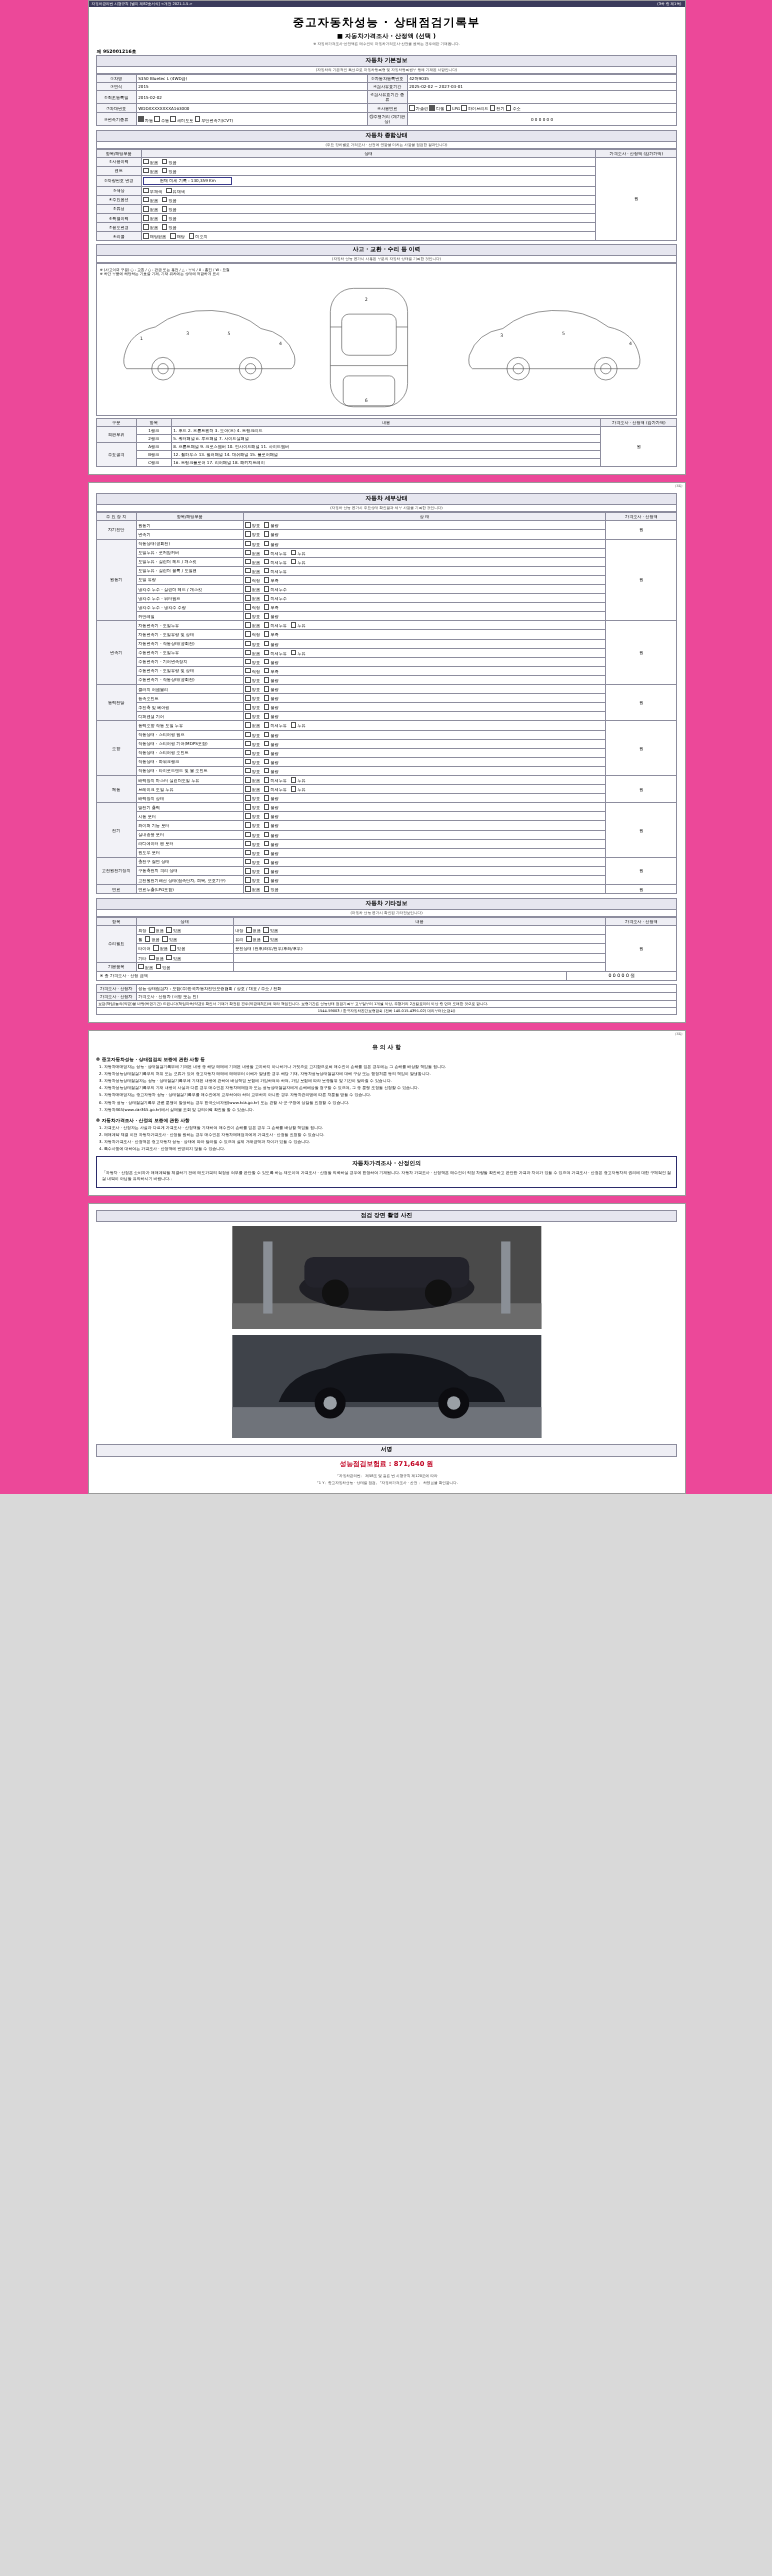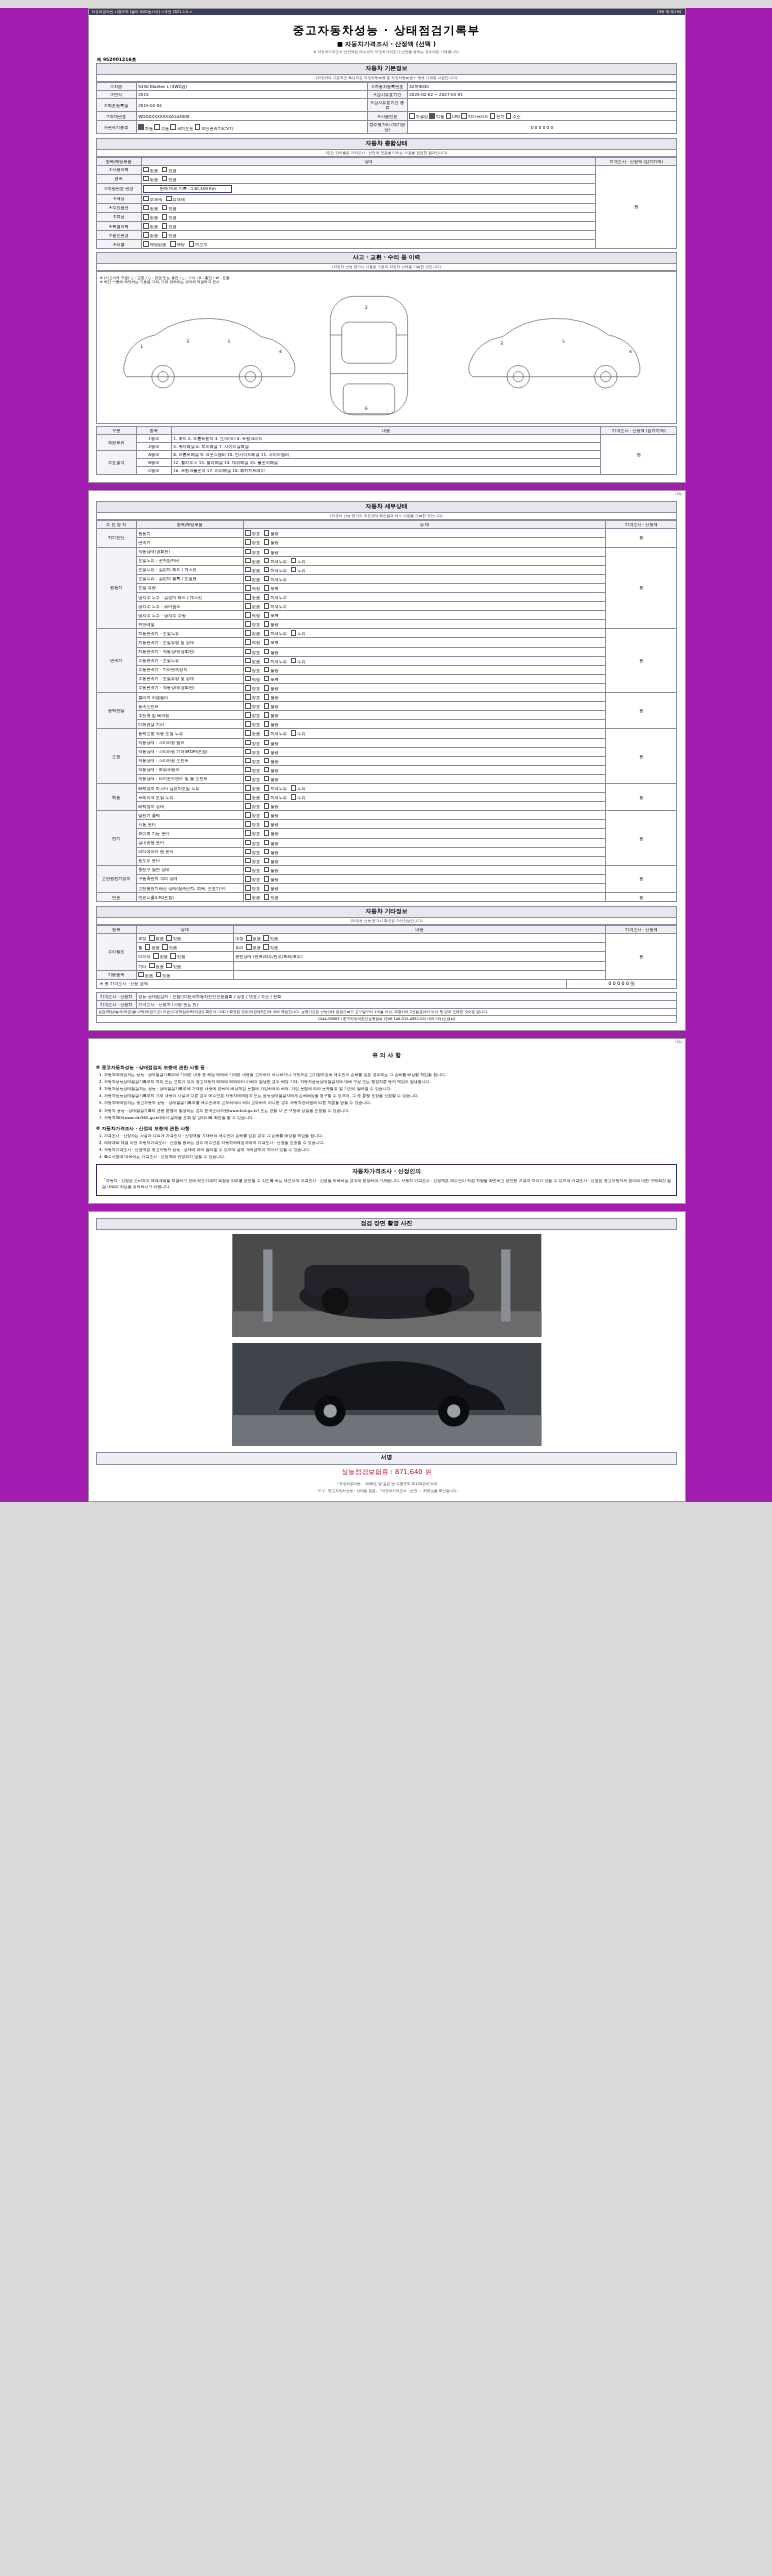--- a/index.html
+++ b/index.html
@@ -1,16 +1,16 @@
 <!DOCTYPE html>
 <html lang="ko" style="font-size:8.2px"><head>
 <meta charset="utf-8">
 <style>
   html,body{margin:0;padding:0;background:#d9d9d9;font-family:"DejaVu Sans","Liberation Sans",sans-serif;}
-  .page{width:773px;margin:8px auto;background:#a21caf;}
+  .page{width:773px;margin:0 auto;background:#ec4899;}
   .sheet{width:598px;margin:0 auto 7.2px auto;background:#fff;border:0.5px solid #9a9a9a;box-sizing:border-box;padding:0;}
   .sheet-inner{padding:5.2px 7.2px 7.2px 7.2px;}
   .tiny{font-size:3.6px;}
   .small{font-size:4.6px;}
   .center{text-align:center;}
   .bold{font-weight:bold;}
   .topbar{background:#3b3b5c;color:#fff;font-size:3.6px;padding:1px 3.1px;display:flex;justify-content:space-between;}
   .title-wrap{text-align:center;padding:3.1px 0 1px 0;}
   .title-main{font-size:11.3px;font-weight:bold;letter-spacing:1px;}
   .title-sub{font-size:6.2px;font-weight:bold;margin-top:1.5px;}
@@ -19,21 +19,21 @@
   .section-note{font-size:3.6px;color:#333;text-align:center;padding:1px 0;border-left:0.5px solid #8d8d9e;border-right:0.5px solid #8d8d9e;border-bottom:0.5px solid #8d8d9e;background:#fff;}
   table{border-collapse:collapse;width:100%;}
   td,th{border:0.5px solid #8d8d9e;font-size:4.1px;padding:1px 1.5px;vertical-align:middle;}
   th{background:#eeeef4;font-weight:normal;}
   .lbl{background:#f2f2f7;text-align:center;width:36px;}
   .cb{display:inline-block;width:3.6px;height:3.6px;border:0.5px solid #555;background:#fff;vertical-align:-0.5px;margin-right:1px;}
   .cb.on{background:#555;}
   .docno{font-size:4.6px;font-weight:bold;padding:2.1px 0 1px 1px;}
   .carmap{background:#fff;border:0.5px solid #8d8d9e;padding:3.1px;}
   .sign-band{background:#eeeef4;border:0.5px solid #8d8d9e;text-align:center;font-size:5.7px;font-weight:bold;padding:1.5px 0;}
-  .price-red{color:#c00020;font-weight:normal;font-size:6.7px;text-align:center;padding:3.1px 0;}
+  .price-red{color:#c00020;font-weight:bold;font-size:6.7px;text-align:center;padding:3.1px 0;}
   .notice-h{font-size:5.7px;font-weight:bold;text-align:center;padding:2.1px 0;}
   .notice-p{font-size:3.9px;line-height:1.45;margin:0 0 2.6px 0;}
   ol{margin:0 0 3.1px 8.2px;padding:0;}
   li{font-size:3.9px;line-height:1.45;margin-bottom:1.5px;}
   .framebox{border:1px solid #2b2b6b;padding:3.1px 5.2px;margin-top:4.1px;}
   .framebox h4{margin:0 0 2.1px 0;text-align:center;font-size:5.7px;}
   .footer-note{font-size:3.6px;text-align:center;color:#333;padding:1.5px 0;}
   .diagram-svg{display:block;margin:0 auto;}
   .pagetag{font-size:3.1px;text-align:right;color:#666;padding:0.5px 2.1px;}
   .cellc{text-align:center;}

